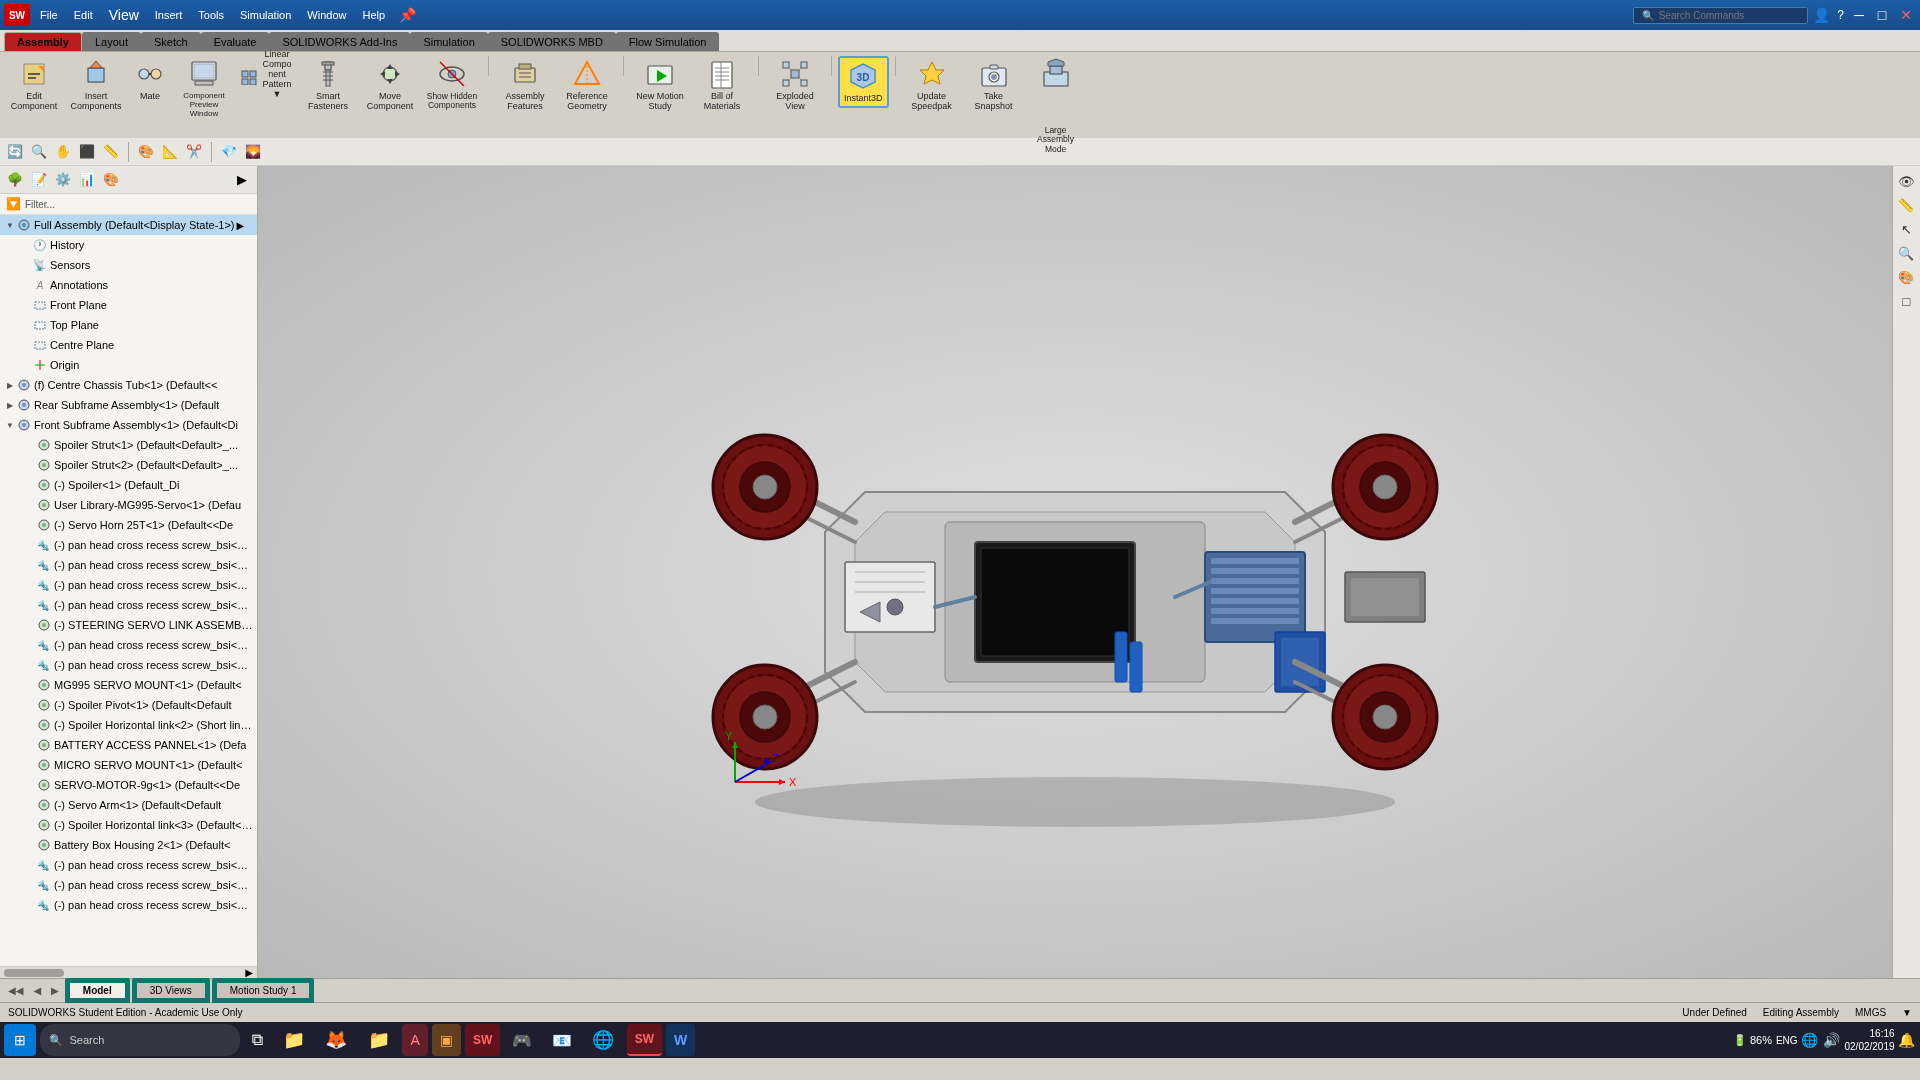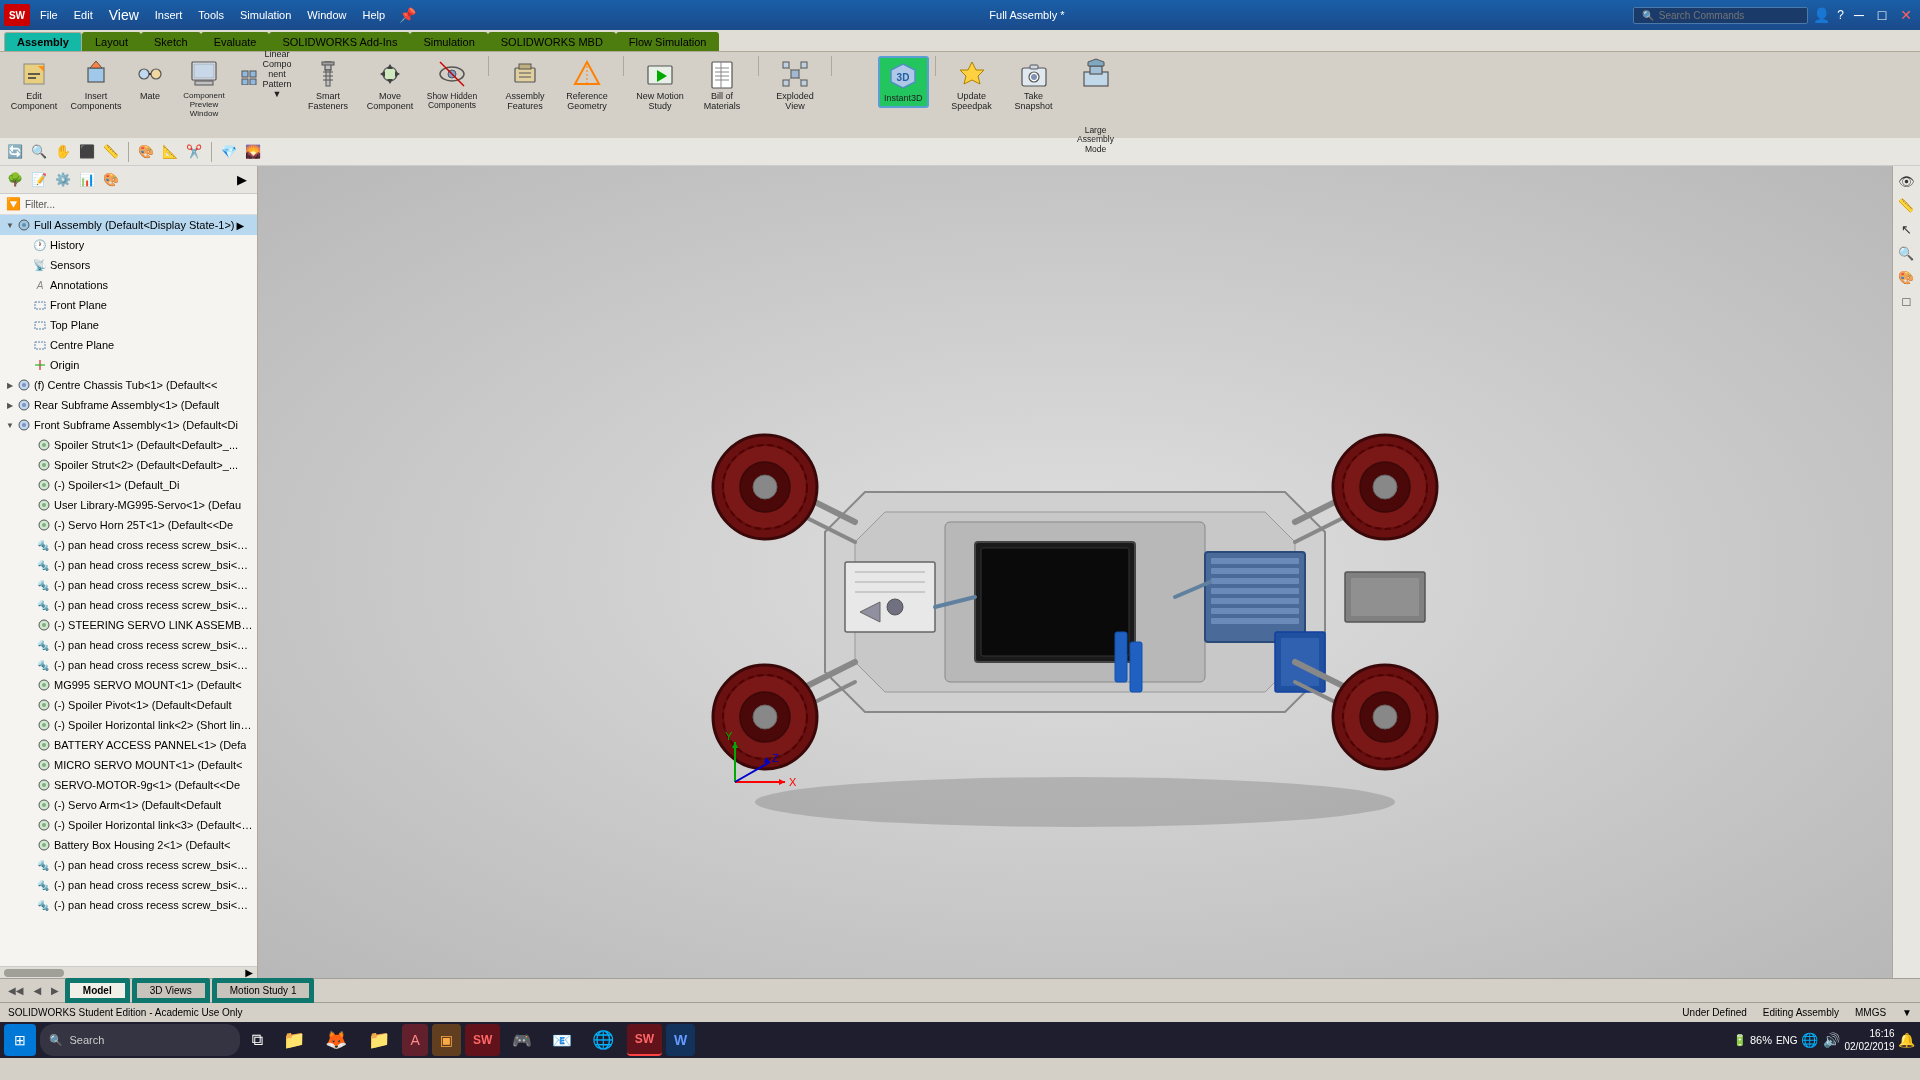--- a/index.html
+++ b/index.html
@@ -62,25 +62,25 @@
       background: #e0ddd6;
       padding-left: 4px;
       align-items: flex-end;
     }
     .ribbon-tab {
       padding: 3px 12px;
       font-size: 11px;
       cursor: pointer;
       border: 1px solid transparent;
       border-bottom: none;
-      background: #4d7c0f;
+      background: #737373;
       border-radius: 3px 3px 0 0;
     }
     .ribbon-tab.active {
-      background: #14b8a6;
+      background: #b91c1c;
       border-color: #b0a898;
       font-weight: bold;
     }
 
     
     #secondary-toolbar {
       height: 28px;
       background: #e8e6e0;
       border-bottom: 1px solid #ccc;
       display: flex;
@@ -299,23 +299,20 @@
     <span style="font-size:11px; padding:0 6px; cursor:pointer;">File</span>
     <span style="font-size:11px; padding:0 6px; cursor:pointer;">Edit</span>
     <span style="font-size:14px; padding:0 6px; cursor:pointer;">View</span>
     <span style="font-size:11px; padding:0 6px; cursor:pointer;">Insert</span>
     <span style="font-size:11px; padding:0 6px; cursor:pointer;">Tools</span>
     <span style="font-size:11px; padding:0 6px; cursor:pointer;">Simulation</span>
     <span style="font-size:11px; padding:0 6px; cursor:pointer;">Window</span>
     <span style="font-size:11px; padding:0 6px; cursor:pointer;">Help</span>
     <span style="font-size:14px; cursor:pointer; padding:0 4px;">📌</span>
   </div>
-  <div id="title-bar-center">
-    <span>Full Assembly *</span>
-  </div>
   <div id="title-bar-right" style="display:flex; align-items:center; gap:6px;">
     <div style="background:#1a3a6a; border:1px solid #4a7aaa; padding:2px 8px; display:flex; align-items:center; gap:4px; border-radius:2px;">
       <span style="font-size:10px;">🔍</span>
       <input type="text" placeholder="Search Commands" style="background: transparent; border: none; color: white; font-size: 10px; width: 140px; outline: none;">
     </div>
     <span style="font-size:14px; cursor:pointer;">👤</span>
     <span style="cursor:pointer; font-size:12px;">?</span>
     <span style="cursor:pointer; font-size:14px; padding:0 4px;">─</span>
     <span style="cursor:pointer; font-size:14px; padding:0 4px;">□</span>
     <span style="cursor:pointer; font-size:14px; padding:0 4px; color:#ff6060;">✕</span>
@@ -510,21 +507,21 @@
           <line x1="10" y1="22" x2="12" y2="20" stroke="#888" stroke-width="1"></line>
           <line x1="22" y1="22" x2="20" y2="20" stroke="#888" stroke-width="1"></line>
         </svg>
     </div>
     <div class="ribbon-btn-label">Exploded
 View</div>
   </div>
 
   <div class="separator"></div>
 
-  <div class="ribbon-btn active-ribbon" style="background:#22c55e; border:2px solid #5a9fd4;margin-left:40px;">
+  <div class="ribbon-btn active-ribbon" style="background:#fde047; border:2px solid #5a9fd4;">
     <div class="ribbon-btn-icon">
       <svg width="32" height="32" viewBox="0 0 32 32">
           <polygon points="16,4 28,10 28,22 16,28 4,22 4,10" fill="#b0c8e8" stroke="#5090c0" stroke-width="1.5"></polygon>
           <text x="16" y="21" text-anchor="middle" font-size="10" font-weight="bold" fill="#2060a0">3D</text>
         </svg>
     </div>
     <div class="ribbon-btn-label">Instant3D</div>
   </div>
 
   <div class="separator"></div>

